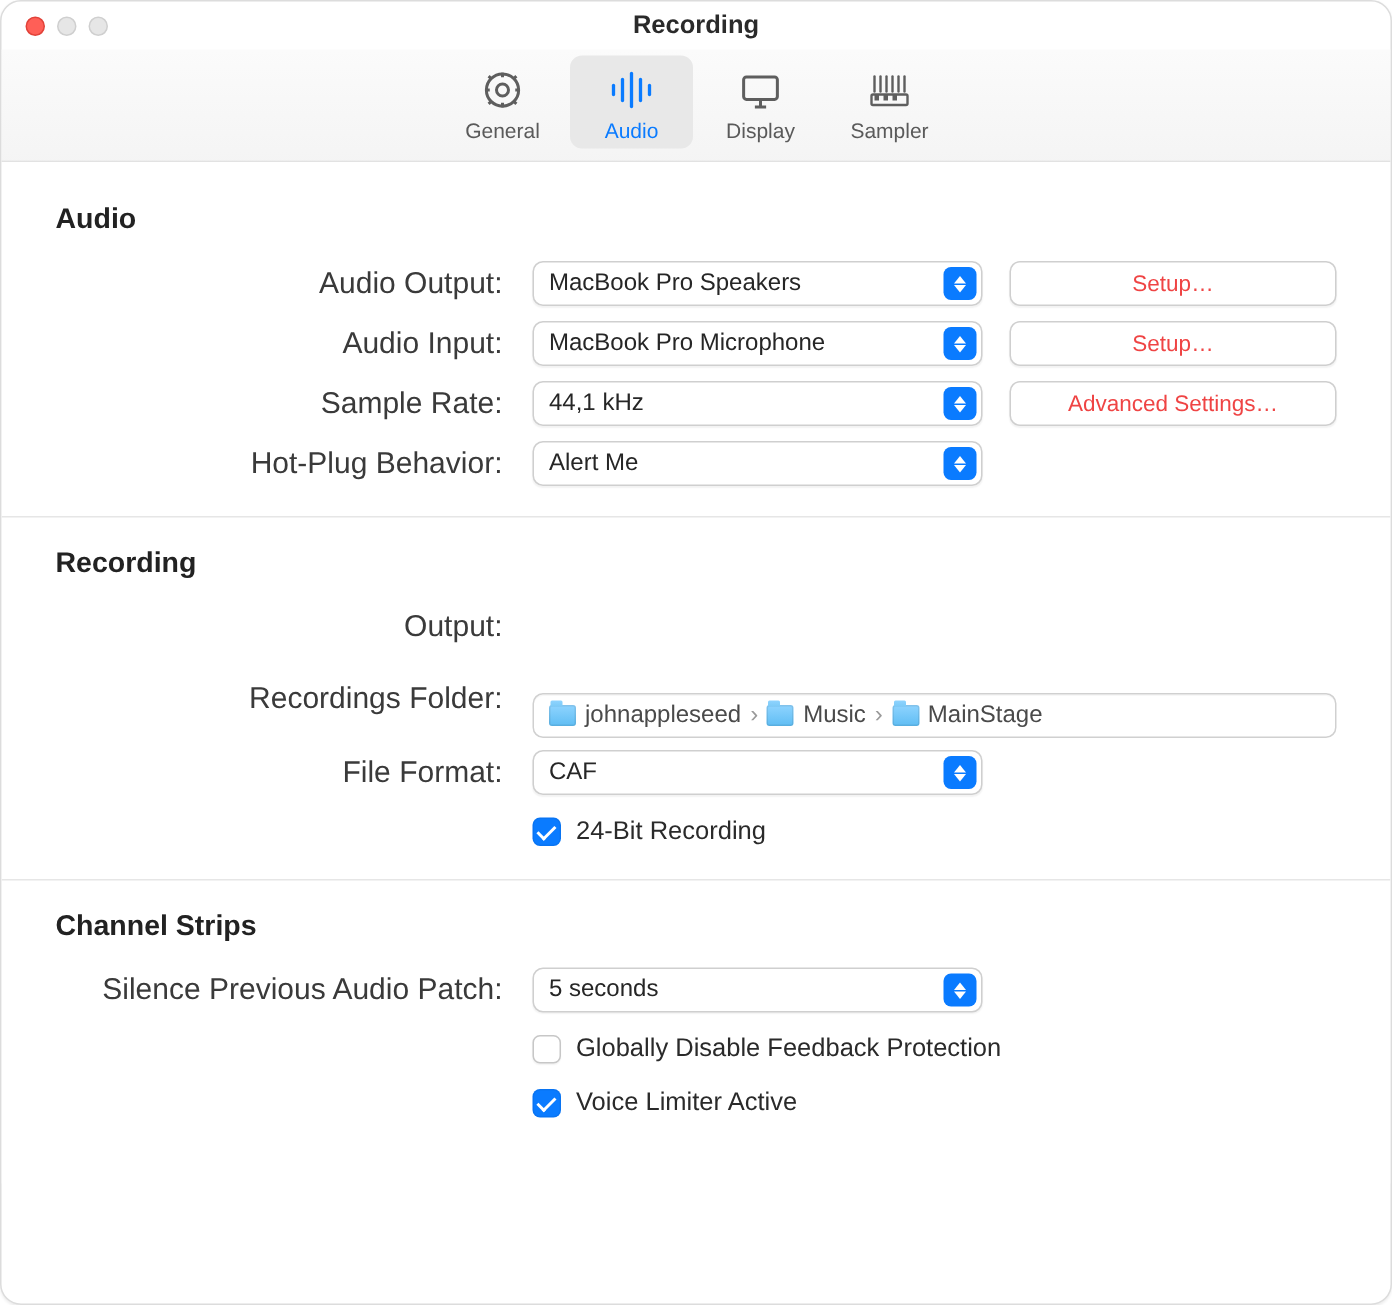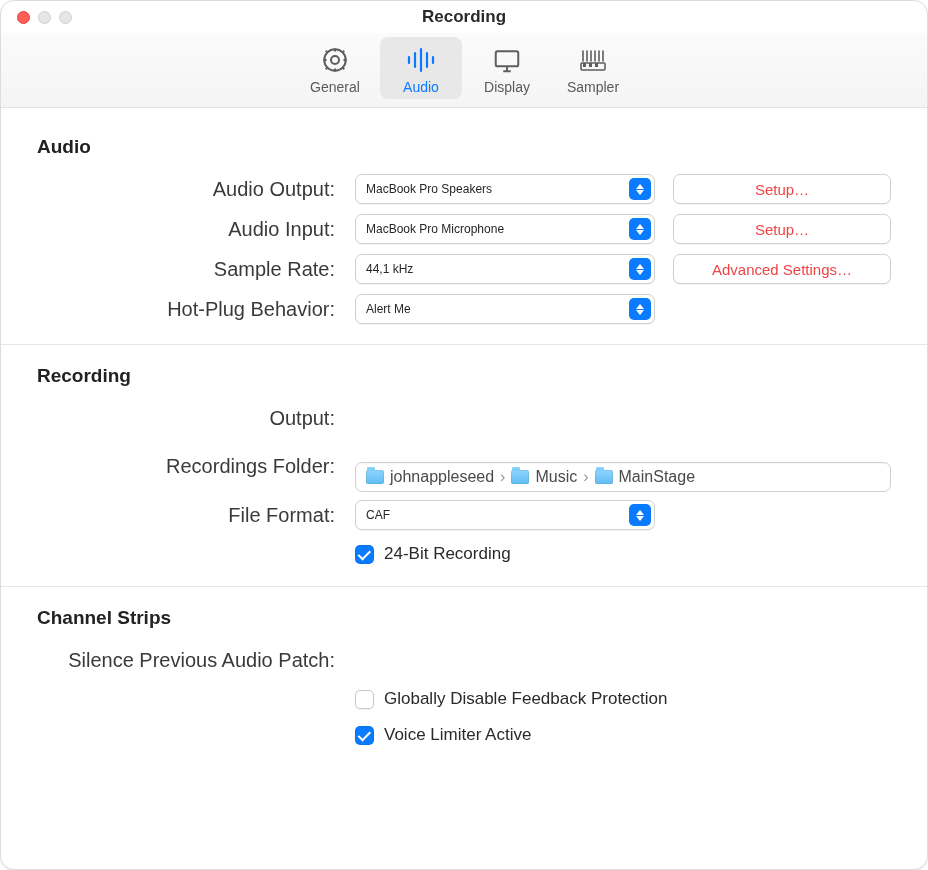--- a/index.html
+++ b/index.html
@@ -101,21 +101,21 @@
   .row-label {
     text-align:right; color:var(--label); font-size:20px;
     padding-right:2px;
   }
   .popup {
     height:30px;
     border:1px solid #cfcfcf; border-radius:7px;
     background:#fff;
     display:flex; align-items:center;
     padding:0 8px 0 10px;
-    font-size:12px; color:#262626;
+    font-size:16px; color:#262626;
     position:relative;
     box-shadow:0 1px 1px rgba(0,0,0,.05);
     cursor:default;
   }
   .popup .stepper {
     position:absolute; right:3px; top:3px; bottom:3px;
     width:22px;
     background:var(--accent);
     border-radius:5px;
     display:flex; flex-direction:column; align-items:center; justify-content:center;
@@ -362,20 +362,24 @@
         <span>24-Bit Recording</span>
       </label>
     </div>
 
     <hr class="sep">
 
     <div class="section-title">Channel Strips</div>
 
     <div class="row">
       <div class="row-label">Silence Previous Audio Patch:</div>
+      <div class="popup">
+        <span>5 seconds</span>
+        <span class="stepper"></span>
+      </div>
       <div></div>
     </div>
 
     <div class="checkbox-row">
       <div></div>
       <label class="checkbox">
         <span class="cb unchecked"></span>
         <span>Globally Disable Feedback Protection</span>
       </label>
     </div>

